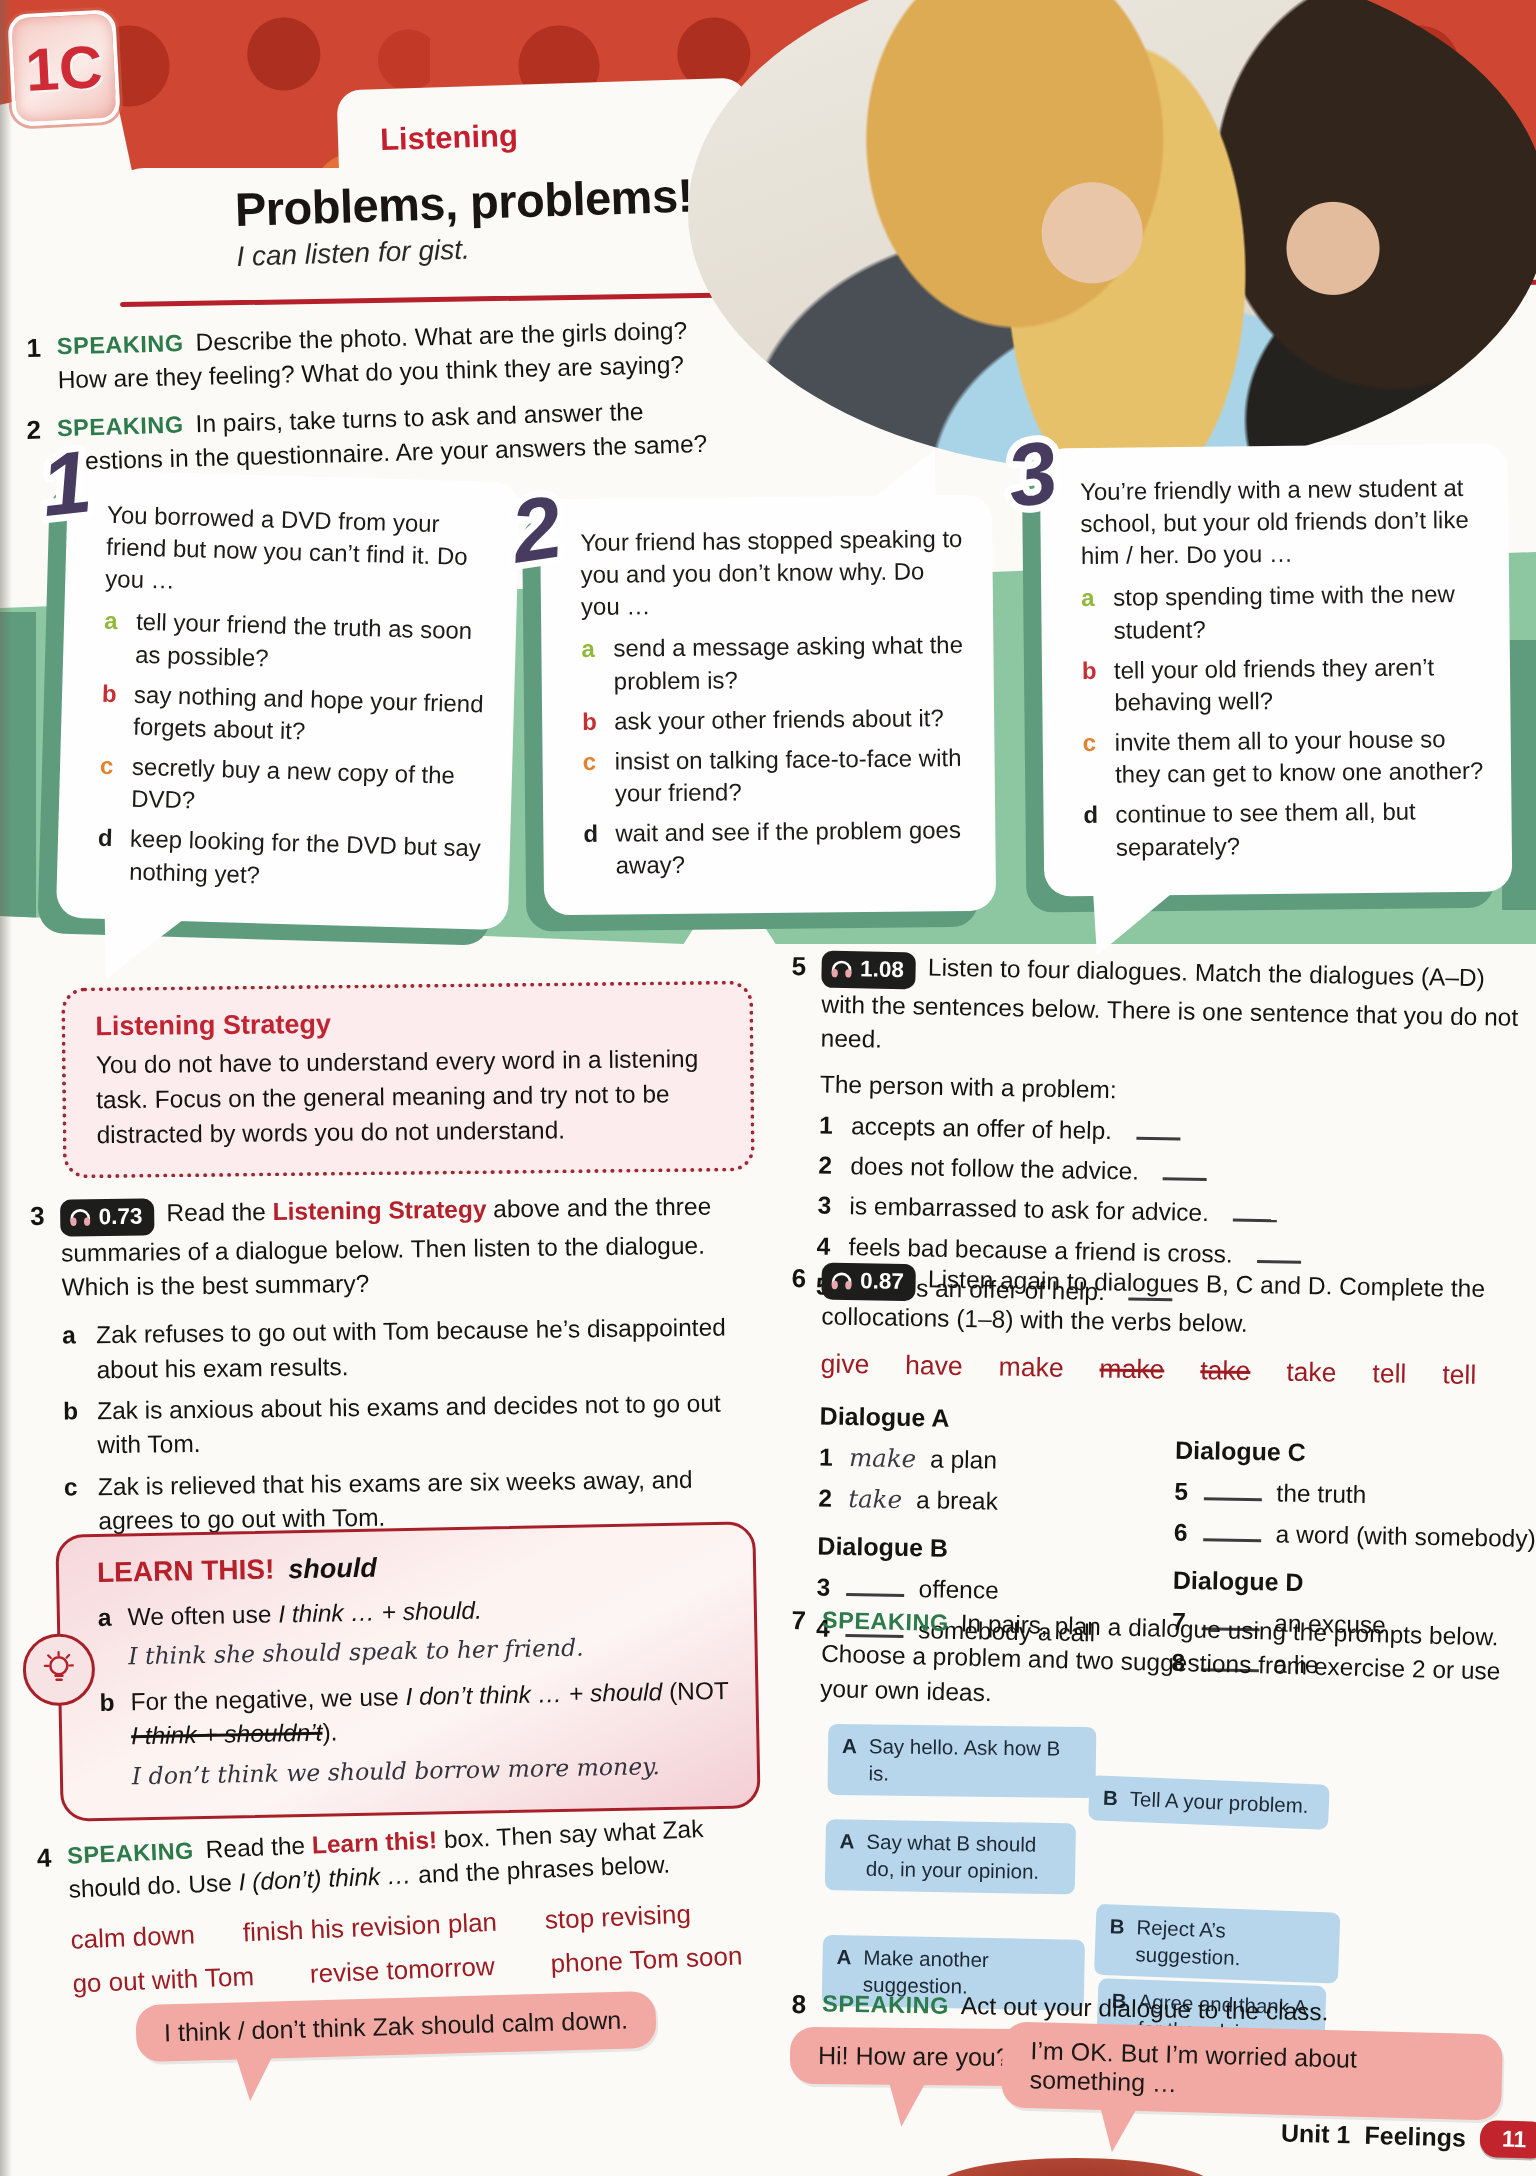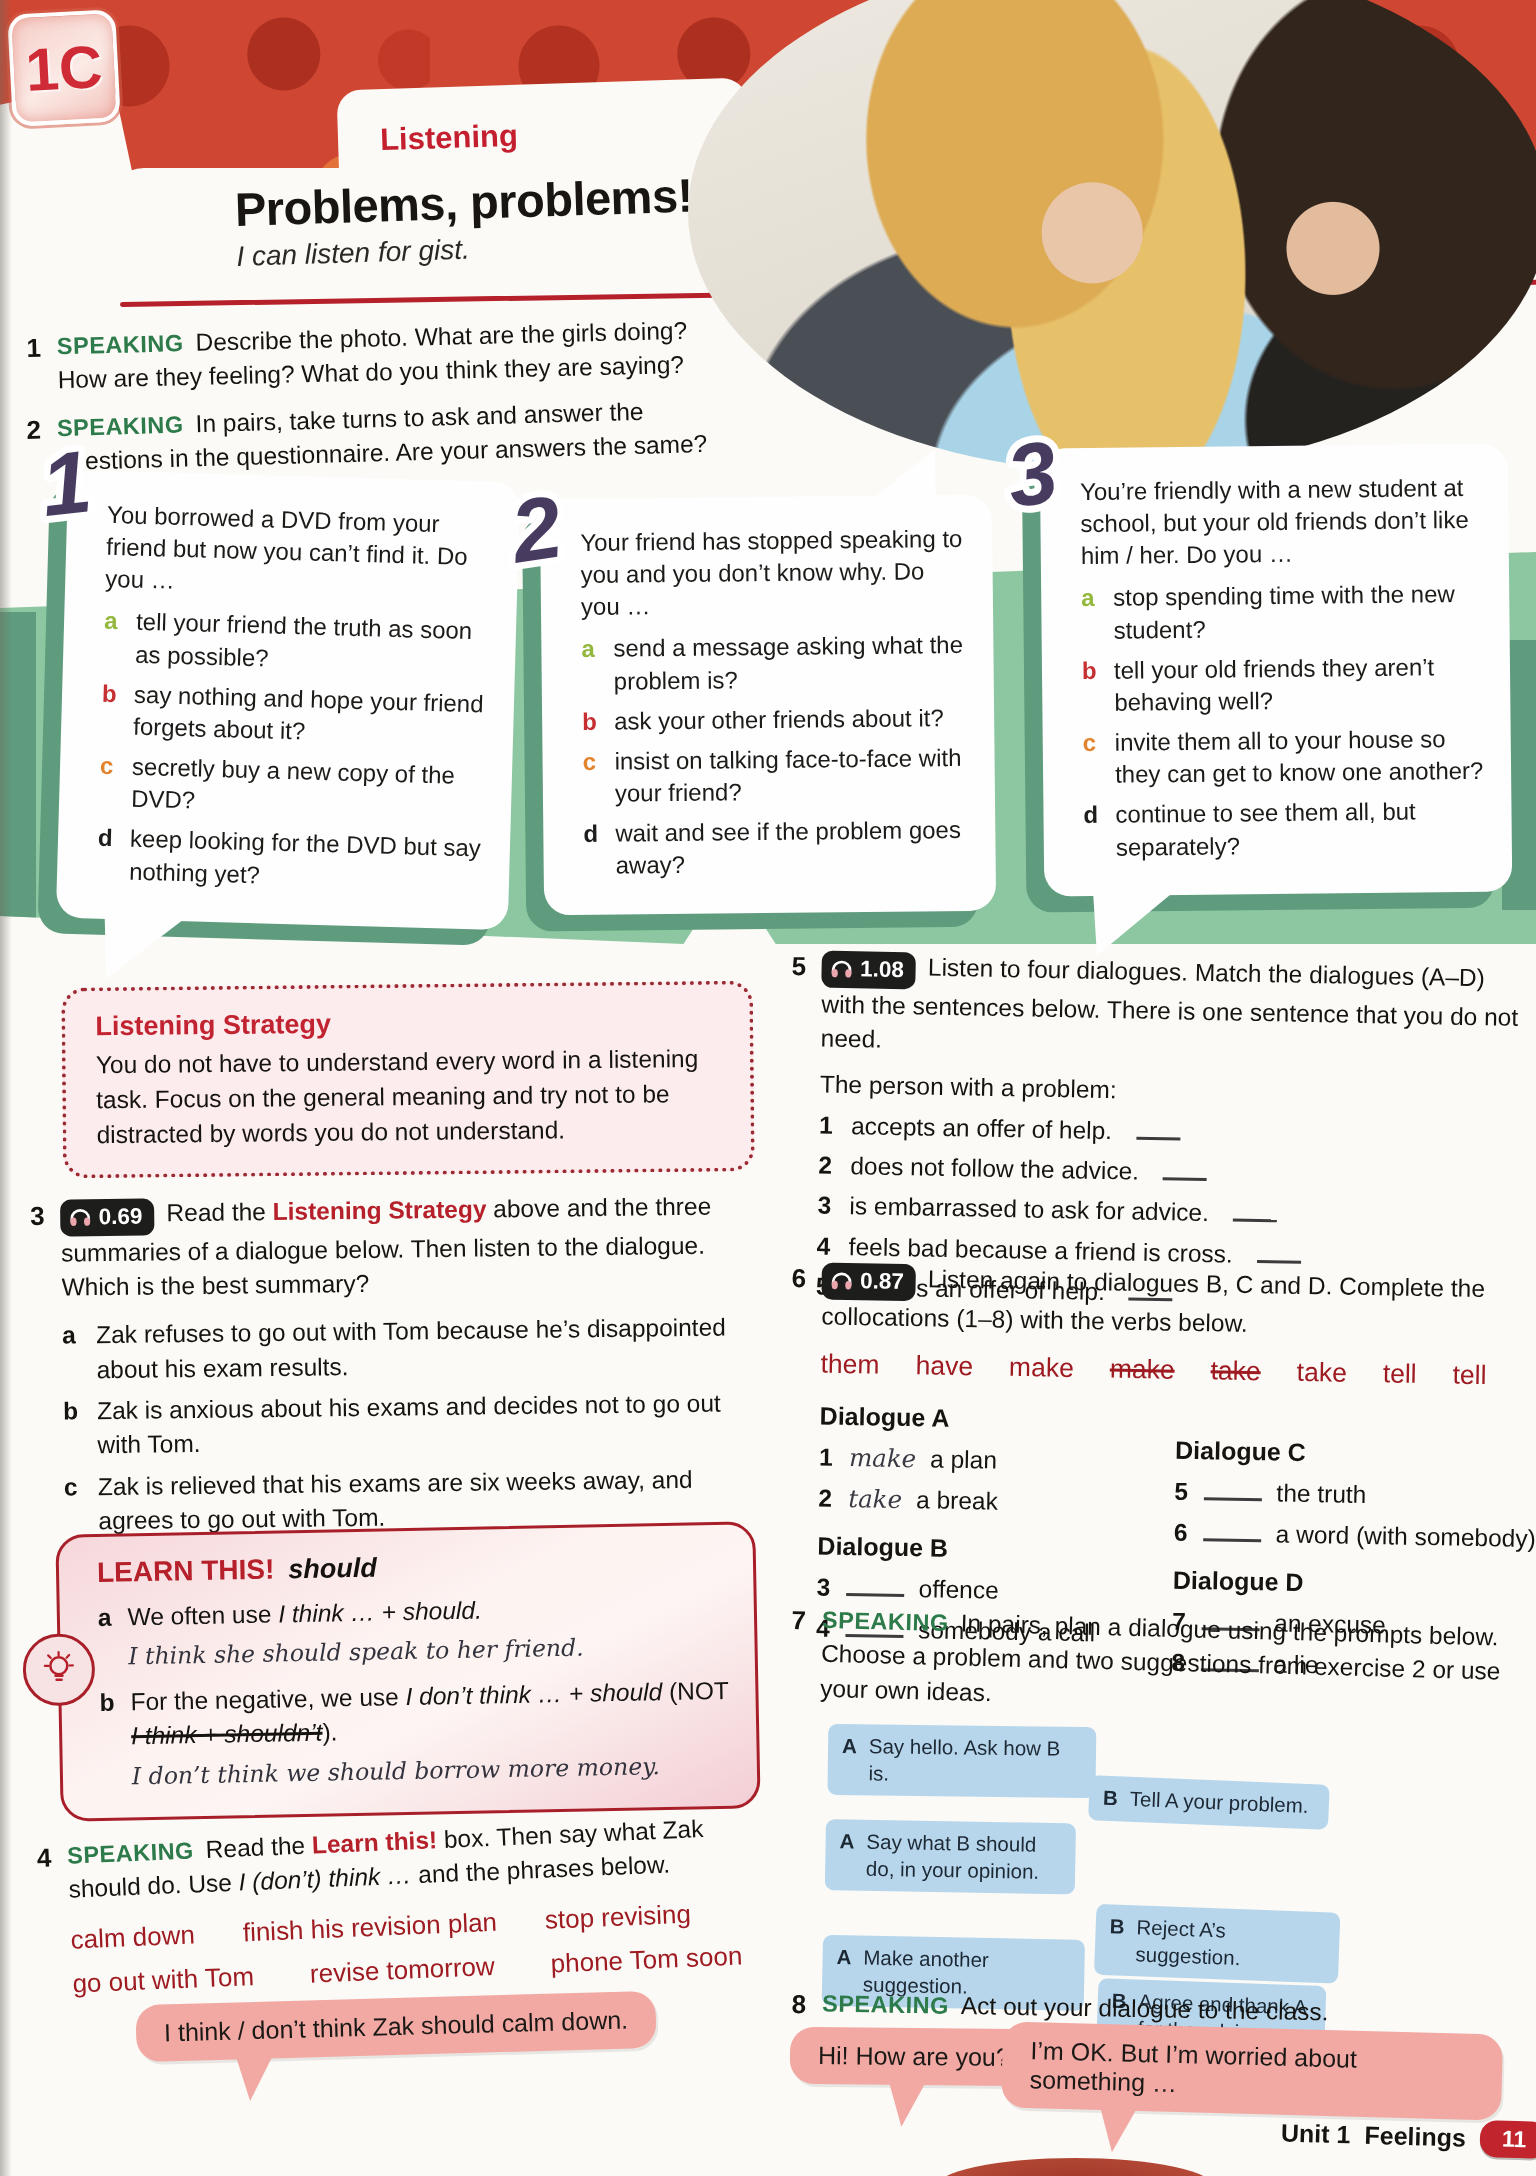--- a/index.html
+++ b/index.html
@@ -293,21 +293,21 @@
 
   <section class="ex ex3">
     <span class="ex-num">3</span>
     <div class="ex-body">
       <span class="audio-badge">
         <svg width="24" height="20" viewBox="0 0 24 20">
           <path d="M3.5 14 v-3 a8.5 8 0 0 1 17 0 v3" fill="none" stroke="#ffffff" stroke-width="2.6" stroke-linecap="round"></path>
           <ellipse cx="5.2" cy="14.3" rx="3.1" ry="4.2" fill="#eba6ad"></ellipse>
           <ellipse cx="18.8" cy="14.3" rx="3.1" ry="4.2" fill="#eba6ad"></ellipse>
         </svg>
-        <span>0.69</span>
+        <span>0.73</span>
       </span><span>Read the </span><span class="redlink">Listening Strategy</span><span> above and the three summaries of a dialogue below. Then listen to the dialogue. Which is the best summary?</span>
       <div class="abc-list">
         <div class="abc">
             <span class="abc-letter">a</span>
             <span>Zak refuses to go out with Tom because he’s disappointed about his exam results.</span>
           </div>
         <div class="abc">
             <span class="abc-letter">b</span>
             <span>Zak is anxious about his exams and decides not to go out with Tom.</span>
           </div>
@@ -416,21 +416,21 @@
     <div class="ex-body">
       <span class="audio-badge">
         <svg width="24" height="20" viewBox="0 0 24 20">
           <path d="M3.5 14 v-3 a8.5 8 0 0 1 17 0 v3" fill="none" stroke="#ffffff" stroke-width="2.6" stroke-linecap="round"></path>
           <ellipse cx="5.2" cy="14.3" rx="3.1" ry="4.2" fill="#eba6ad"></ellipse>
           <ellipse cx="18.8" cy="14.3" rx="3.1" ry="4.2" fill="#eba6ad"></ellipse>
         </svg>
         <span>0.87</span>
       </span><span>Listen again to dialogues B, C and D. Complete the collocations (1–8) with the verbs below.</span>
       <div class="verbs">
-        <span>them</span>
+        <span>give</span>
         <span>have</span>
         <span>make</span>
         <span class="struck">make</span>
         <span class="struck">take</span>
         <span>take</span>
         <span>tell</span>
         <span>tell</span>
       </div>
       <div class="groups">
         <div class="gcol">

